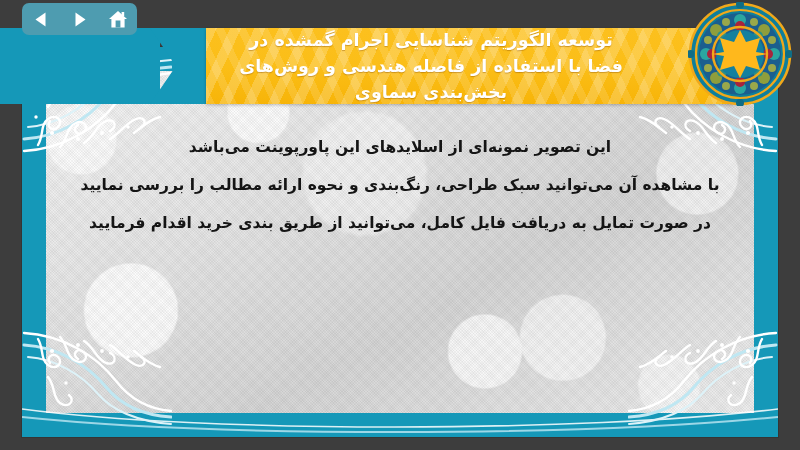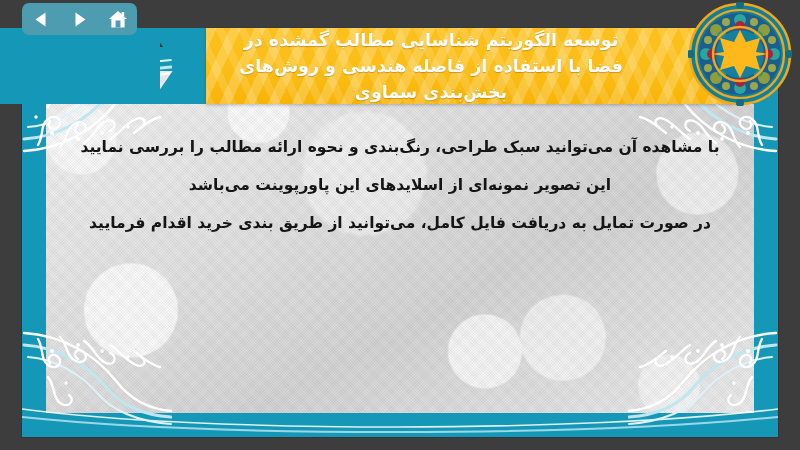--- a/index.html
+++ b/index.html
@@ -222,21 +222,21 @@
       </g>
     </svg>
 
     <svg class="edge-bottom" viewBox="0 0 756 34" preserveAspectRatio="none">
       <path d="M0 6 C 180 30 560 30 756 6" fill="none" stroke="#ffffff" stroke-width="1.6" opacity=".85"></path>
       <path d="M0 14 C 190 34 556 34 756 14" fill="none" stroke="#bfe7f2" stroke-width="2" opacity=".8"></path>
     </svg>
   </div>
 
   <div class="banner">
-    <div class="banner-title">توسعه الگوریتم شناسایی مطالب گمشده در
+    <div class="banner-title">توسعه الگوریتم شناسایی اجرام گمشده در
 فضا با استفاده از فاصله هندسی و روش‌های
 بخش‌بندی سماوی</div>
   </div>
 
   <svg class="medallion" viewBox="0 0 104 104">
     <circle cx="52" cy="52" r="50" fill="#0e7f9c"></circle>
     <circle cx="52" cy="52" r="50" fill="none" stroke="#f0a81a" stroke-width="2.6"></circle>
     <circle cx="52" cy="52" r="44" fill="none" stroke="#f0a81a" stroke-width="2.2"></circle>
     <circle cx="52" cy="52" r="41" fill="#1b5e8e"></circle>
     <g>
@@ -270,18 +270,18 @@
     <g fill="#ffb81c">
       <polygon points="52,28 58,40 72,36 68,50 80,52 68,54 72,68 58,64 52,76 46,64 32,68 36,54 24,52 36,50 32,36 46,40"></polygon>
     </g>
     <circle cx="52" cy="2.5" r="4" fill="#0f6d86"></circle>
     <circle cx="52" cy="101" r="4" fill="#0f6d86"></circle>
     <circle cx="2.5" cy="52" r="4" fill="#0f6d86"></circle>
     <circle cx="101" cy="52" r="4" fill="#0f6d86"></circle>
   </svg>
 
   <div class="body-text">
+    <span class="body-line">این تصویر نمونه‌ای از اسلایدهای این پاورپوینت می‌باشد</span>
     <span class="body-line">با مشاهده آن می‌توانید سبک طراحی، رنگ‌بندی و نحوه ارائه مطالب را بررسی نمایید</span>
-    <span class="body-line">این تصویر نمونه‌ای از اسلایدهای این پاورپوینت می‌باشد</span>
     <span class="body-line">در صورت تمایل به دریافت فایل کامل، می‌توانید از طریق بندی خرید اقدام فرمایید</span>
   </div>
 
 </div>
 
 </body></html>

